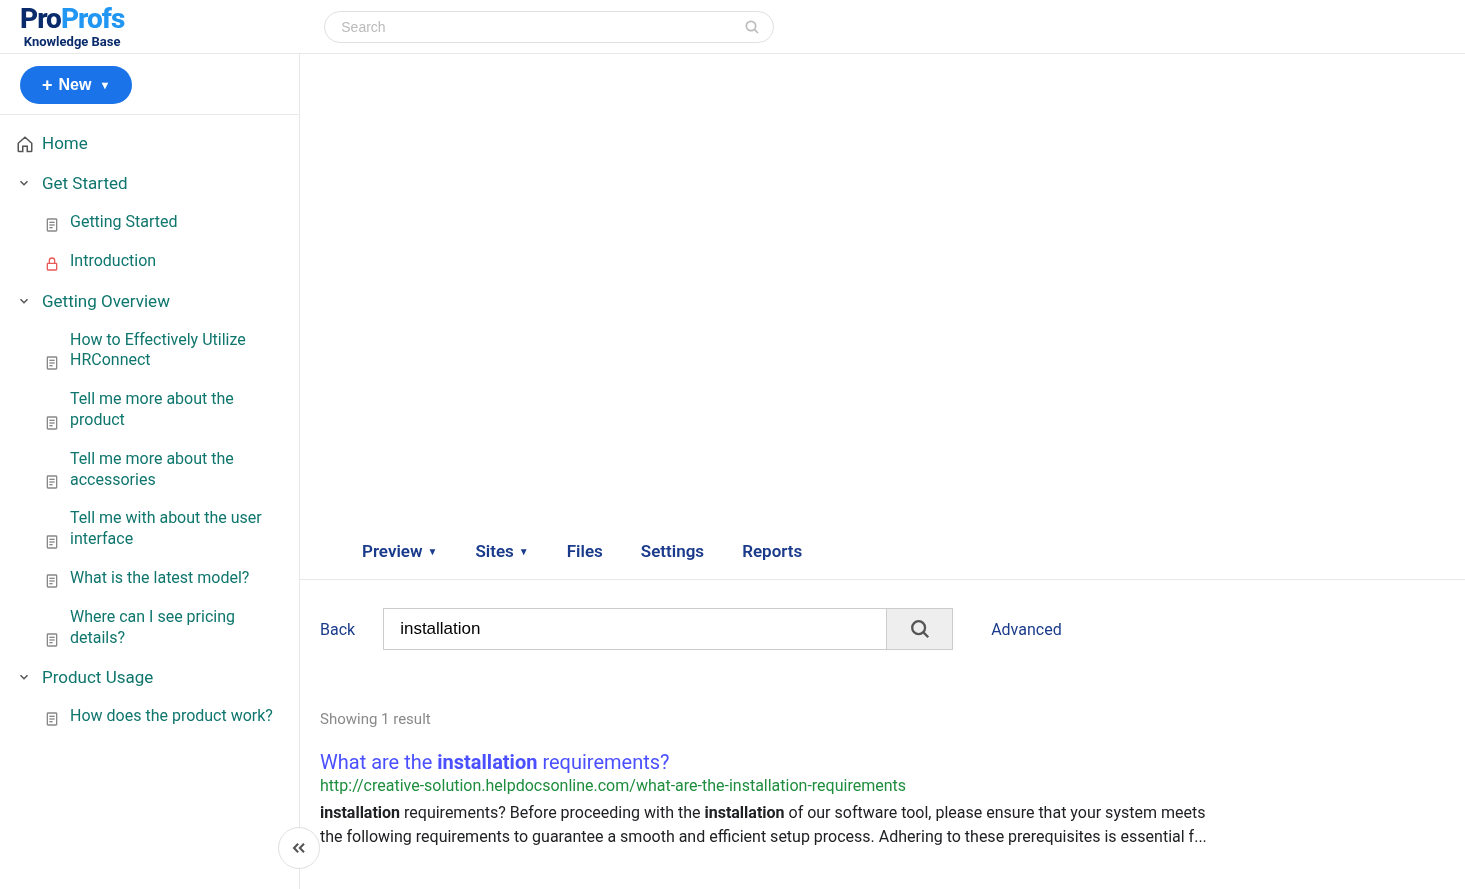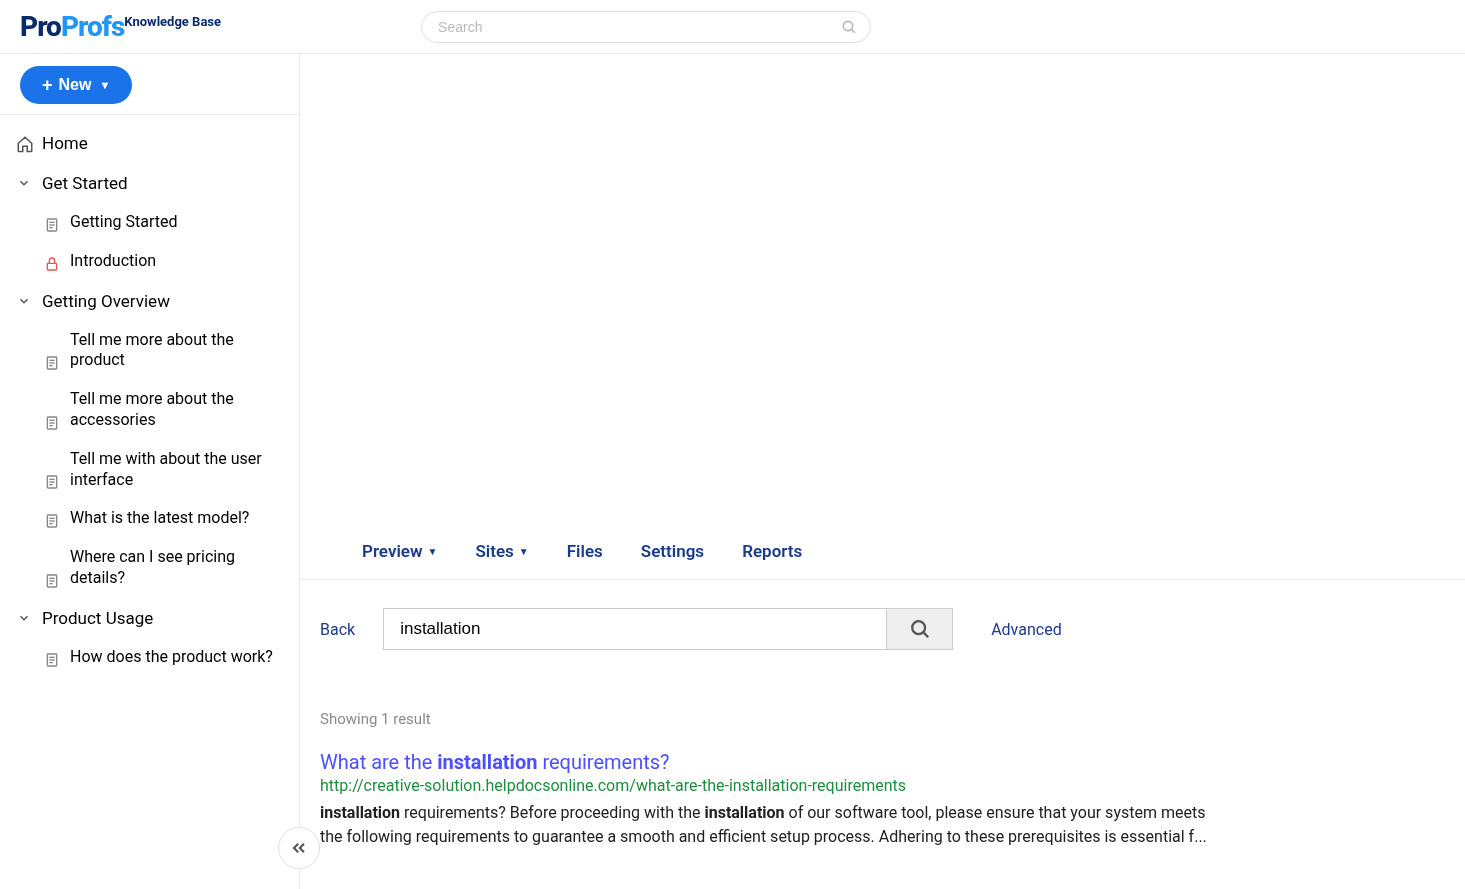--- a/index.html
+++ b/index.html
@@ -6,21 +6,21 @@
   body { font-family: -apple-system, BlinkMacSystemFont, "Segoe UI", Roboto, Arial, sans-serif; font-size: 15px; color: #202124; background: #fff; }
 
   
   .topbar {
     display: flex;
     align-items: center;
     height: 54px;
     border-bottom: 1px solid #e8e8e8;
     padding: 0 20px;
   }
-  .logo-block { display: flex; flex-direction: row; line-height: 1; }
+  .logo-block { display: flex; flex-direction: column; line-height: 1; }
   .logo-text { font-weight: 800; font-size: 28px; letter-spacing: -1px; }
   .logo-pro1 { color: #0a2b6b; }
   .logo-pro2 { color: #2196f3; }
   .logo-sub { font-size: 13px; font-weight: 700; color: #0a2b6b; text-align: center; margin-top: 2px; }
 
   .top-search {
     margin-left: 200px;
     position: relative;
   }
   .top-search input {
@@ -78,21 +78,21 @@
     position: relative;
   }
   .tree-scroll::-webkit-scrollbar { width: 10px; }
   .tree-scroll::-webkit-scrollbar-thumb { background: #dcdcdc; border-radius: 5px; }
   .tree-scroll::-webkit-scrollbar-track { background: transparent; }
 
   .tree-item, .tree-leaf {
     display: flex;
     align-items: center;
     padding: 10px 16px;
-    color: #000000;
+    color: #0f766e;
     font-size: 17px;
     cursor: pointer;
     gap: 10px;
   }
   .tree-item .chev-ico {
     width: 16px; height: 16px; flex-shrink: 0;
     display: inline-flex; align-items: center; justify-content: center;
     color: #555;
   }
   .tree-item .home-ico { width: 16px; height: 16px; flex-shrink: 0; color: #555; }
@@ -268,20 +268,31 @@
       </div>
       <div class="tree-leaf">
         <span class="doc-ico">
             <svg width="16" height="16" viewBox="0 0 24 24" fill="none" stroke="currentColor" stroke-width="2">
               <rect x="5" y="3" width="14" height="18" rx="1"></rect>
               <line x1="8" y1="8" x2="16" y2="8"></line>
               <line x1="8" y1="12" x2="16" y2="12"></line>
               <line x1="8" y1="16" x2="13" y2="16"></line>
             </svg>
           </span>
+        <span class="label">How to Effectively Utilize HRConnect</span>
+      </div>
+      <div class="tree-leaf">
+        <span class="doc-ico">
+            <svg width="16" height="16" viewBox="0 0 24 24" fill="none" stroke="currentColor" stroke-width="2">
+              <rect x="5" y="3" width="14" height="18" rx="1"></rect>
+              <line x1="8" y1="8" x2="16" y2="8"></line>
+              <line x1="8" y1="12" x2="16" y2="12"></line>
+              <line x1="8" y1="16" x2="13" y2="16"></line>
+            </svg>
+          </span>
         <span class="label">Tell me more about the product</span>
       </div>
       <div class="tree-leaf">
         <span class="doc-ico">
             <svg width="16" height="16" viewBox="0 0 24 24" fill="none" stroke="currentColor" stroke-width="2">
               <rect x="5" y="3" width="14" height="18" rx="1"></rect>
               <line x1="8" y1="8" x2="16" y2="8"></line>
               <line x1="8" y1="12" x2="16" y2="12"></line>
               <line x1="8" y1="16" x2="13" y2="16"></line>
             </svg>

